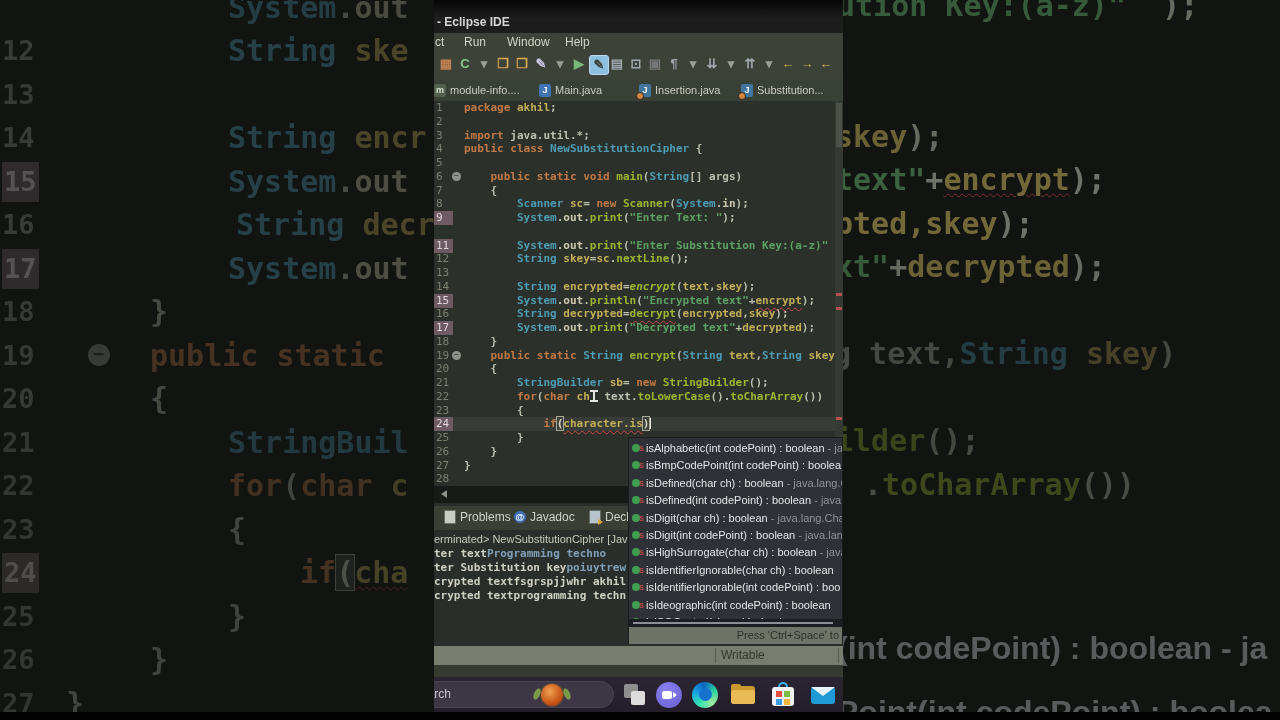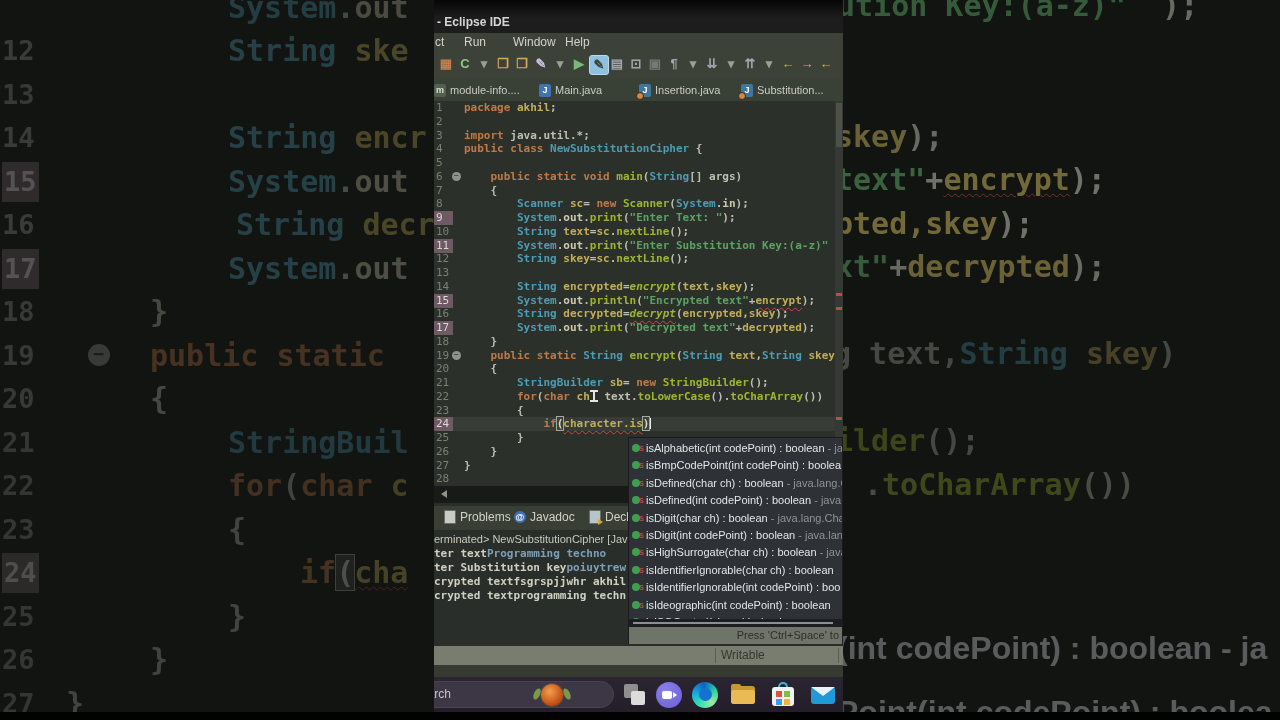--- a/index.html
+++ b/index.html
@@ -17,21 +17,21 @@
   .tk-kw{color:#c07946;}
   .tk-ty{color:#4d9cb3;}
   .tk-mth{color:#9fb42f;}
   .tk-mti{color:#9fb42f;font-style:italic;}
   .tk-str{color:#5ba263;}
   .tk-var{color:#c2ae57;}
   .tk-pl{color:#bcbfaf;}
   .tk-fld{color:#cdc8ad;}
   .tk-pp{color:#9fa3a7;}
   .tk-err{color:#c2ae57;text-decoration:underline wavy #cb4646 1px;text-underline-offset:3px;}
-  .tk-erg{color:#9fb42f;font-style:italic;text-decoration:underline wavy #cb4646 1px;text-underline-offset:3px;}
+  .tk-erg{color:#9fb42f;text-decoration:underline wavy #cb4646 1px;text-underline-offset:3px;}
   .tk-box{color:#d9dac9;outline:1px solid #a8a898;background:#3c423a;}
   .caret{display:inline-block;width:2px;height:11px;background:#ececec;vertical-align:-2px;}
   .ibeam{display:inline-block;width:8px;height:12px;vertical-align:-2px;background:
     linear-gradient(#e4e4e4,#e4e4e4) 50% 0/2px 100% no-repeat,
     linear-gradient(#e4e4e4,#e4e4e4) 0 0/8px 2px no-repeat,
     linear-gradient(#e4e4e4,#e4e4e4) 0 100%/8px 2px no-repeat;}
   
   #app{position:absolute;left:434px;top:0;width:409px;height:720px;background:#2b302b;overflow:hidden;}
   #titlebar{position:absolute;left:0;top:0;width:100%;height:33px;background:linear-gradient(#060606 ,#1d1d1d 55%);}
   #titlebar .t{position:absolute;left:3px;top:15px;font-size:12px;font-weight:700;color:#d6d6d6;}
@@ -152,21 +152,21 @@
       <div class="bgline sans" style="top: 692px; opacity: 0.5; left: 0px;"><span style="position: absolute; left: -6px; white-space: pre;"><span class="tk-pp">Point(int codePoint) : boolea</span></span></div>
     </div>
 
   <div id="app">
     <div id="titlebar">
       <span class="t">- Eclipse IDE</span>
     </div>
     <div id="menubar">
         <span class="menu-item" style="left: 1px;">ct</span>
         <span class="menu-item" style="left: 30px;">Run</span>
-        <span class="menu-item" style="left: 79px; text-align: right;">Window</span>
+        <span class="menu-item" style="left: 73px; text-align: right;">Window</span>
         <span class="menu-item" style="left: 131px;">Help</span>
       </div>
     <div id="toolbar">
         <span class="tbi" style="left: 3px; color: rgb(192, 128, 80);">▦</span>
         <span class="tbi" style="left: 22px; color: rgb(134, 200, 134);">C</span>
         <span class="tbi" style="left: 41px; color: rgb(154, 160, 148);">▾</span>
         <span class="tbi" style="left: 60px; color: rgb(216, 168, 80);">❒</span>
         <span class="tbi" style="left: 79px; color: rgb(216, 168, 80);">❒</span>
         <span class="tbi" style="left: 98px; color: rgb(200, 192, 224);">✎</span>
         <span class="tbi" style="left: 117px; color: rgb(154, 160, 148);">▾</span>
@@ -207,21 +207,20 @@
     <div id="editor">
       <div class="eline" style="top: 0px;"><span class="g">1</span><span class="code"><span class="tk-kw">package </span><span class="tk-var">akhil</span><span class="tk-pl">;</span></span></div>
         <div class="eline" style="top: 13.75px;"><span class="g">2</span><span class="code"></span></div>
         <div class="eline" style="top: 27.5px;"><span class="g">3</span><span class="code"><span class="tk-kw">import </span><span class="tk-pl">java.util.*;</span></span></div>
         <div class="eline" style="top: 41.25px;"><span class="g">4</span><span class="code"><span class="tk-kw">public class </span><span class="tk-ty">NewSubstitutionCipher</span><span class="tk-pl"> {</span></span></div>
         <div class="eline" style="top: 55px;"><span class="g">5</span><span class="code"></span></div>
         <div class="eline" style="top: 68.75px;"><span class="g">6</span><span class="fold">−</span><span class="code"><span class="tk-pl">    </span><span class="tk-kw">public static void </span><span class="tk-mth">main</span><span class="tk-pl">(</span><span class="tk-ty">String</span><span class="tk-pl">[] args)</span></span></div>
         <div class="eline" style="top: 82.5px;"><span class="g">7</span><span class="code"><span class="tk-pl">    {</span></span></div>
         <div class="eline" style="top: 96.25px;"><span class="g">8</span><span class="code"><span class="tk-pl">        </span><span class="tk-ty">Scanner</span><span class="tk-var"> sc</span><span class="tk-pl">= </span><span class="tk-kw">new </span><span class="tk-mth">Scanner</span><span class="tk-pl">(</span><span class="tk-ty">System</span><span class="tk-pl">.</span><span class="tk-fld">in</span><span class="tk-pl">);</span></span></div>
         <div class="eline" style="top: 110px;"><span class="g hl">9</span><span class="code"><span class="tk-pl">        </span><span class="tk-ty">System</span><span class="tk-pl">.</span><span class="tk-fld">out</span><span class="tk-pl">.</span><span class="tk-mth">print</span><span class="tk-pl">(</span><span class="tk-str">"Enter Text: "</span><span class="tk-pl">);</span></span></div>
-        <div class="eline" style="top: 123.75px;"><span class="g">10</span><span class="code"><span class="tk-pl">        </span><span class="tk-ty">String</span><span class="tk-var"> text</span><span class="tk-pl">=</span><span class="tk-var">sc</span><span class="tk-pl">.</span><span class="tk-mth">nextLine</span><span class="tk-pl">();</span></span></div>
         <div class="eline" style="top: 137.5px;"><span class="g hl">11</span><span class="code"><span class="tk-pl">        </span><span class="tk-ty">System</span><span class="tk-pl">.</span><span class="tk-fld">out</span><span class="tk-pl">.</span><span class="tk-mth">print</span><span class="tk-pl">(</span><span class="tk-str">"Enter Substitution Key:(a-z)"</span><span class="tk-pl"> );</span></span></div>
         <div class="eline" style="top: 151.25px;"><span class="g">12</span><span class="code"><span class="tk-pl">        </span><span class="tk-ty">String</span><span class="tk-var"> skey</span><span class="tk-pl">=</span><span class="tk-var">sc</span><span class="tk-pl">.</span><span class="tk-mth">nextLine</span><span class="tk-pl">();</span></span></div>
         <div class="eline" style="top: 165px;"><span class="g">13</span><span class="code"></span></div>
         <div class="eline" style="top: 178.75px;"><span class="g">14</span><span class="code"><span class="tk-pl">        </span><span class="tk-ty">String</span><span class="tk-var"> encrypted</span><span class="tk-pl">=</span><span class="tk-mti">encrypt</span><span class="tk-pl">(</span><span class="tk-var">text</span><span class="tk-pl">,</span><span class="tk-var">skey</span><span class="tk-pl">);</span></span></div>
         <div class="eline" style="top: 192.5px;"><span class="g hl">15</span><span class="code"><span class="tk-pl">        </span><span class="tk-ty">System</span><span class="tk-pl">.</span><span class="tk-fld">out</span><span class="tk-pl">.</span><span class="tk-mth">println</span><span class="tk-pl">(</span><span class="tk-str">"Encrypted text"</span><span class="tk-pl">+</span><span class="tk-err">encrypt</span><span class="tk-pl">);</span></span></div>
         <div class="eline" style="top: 206.25px;"><span class="g">16</span><span class="code"><span class="tk-pl">        </span><span class="tk-ty">String</span><span class="tk-var"> decrypted</span><span class="tk-pl">=</span><span class="tk-erg">decrypt</span><span class="tk-pl">(</span><span class="tk-var">encrypted</span><span class="tk-pl">,</span><span class="tk-var">skey</span><span class="tk-pl">);</span></span></div>
         <div class="eline" style="top: 220px;"><span class="g hl">17</span><span class="code"><span class="tk-pl">        </span><span class="tk-ty">System</span><span class="tk-pl">.</span><span class="tk-fld">out</span><span class="tk-pl">.</span><span class="tk-mth">print</span><span class="tk-pl">(</span><span class="tk-str">"Decrypted text"</span><span class="tk-pl">+</span><span class="tk-var">decrypted</span><span class="tk-pl">);</span></span></div>
         <div class="eline" style="top: 233.75px;"><span class="g">18</span><span class="code"><span class="tk-pl">    }</span></span></div>
         <div class="eline" style="top: 247.5px;"><span class="g">19</span><span class="fold">−</span><span class="code"><span class="tk-pl">    </span><span class="tk-kw">public static </span><span class="tk-ty">String</span><span class="tk-pl"> </span><span class="tk-mth">encrypt</span><span class="tk-pl">(</span><span class="tk-ty">String</span><span class="tk-pl"> </span><span class="tk-var">text</span><span class="tk-pl">,</span><span class="tk-ty">String</span><span class="tk-pl"> </span><span class="tk-var">skey</span><span class="tk-pl">)</span></span></div>
         <div class="eline" style="top: 261.25px;"><span class="g">20</span><span class="code"><span class="tk-pl">    {</span></span></div>

